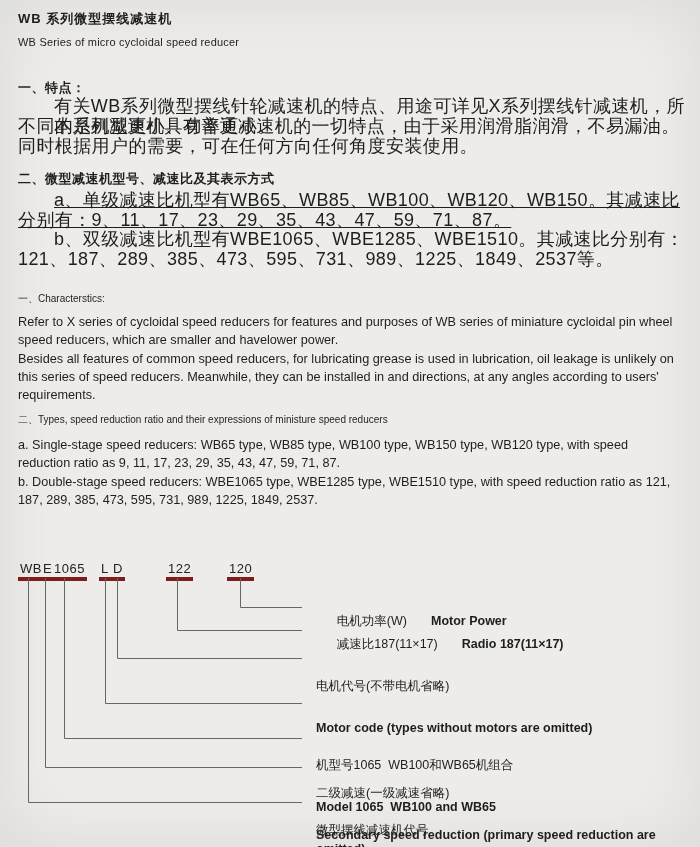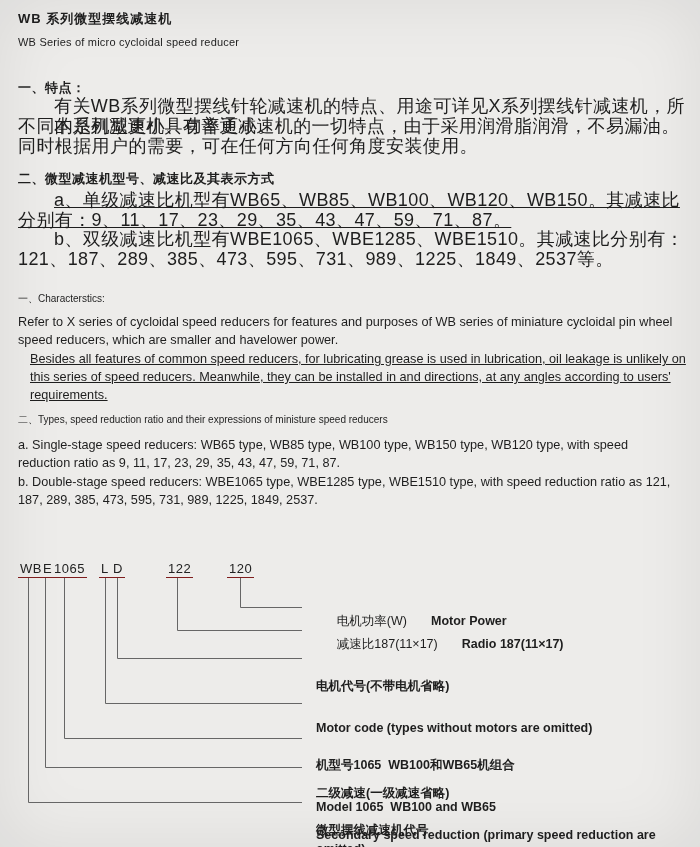--- a/index.html
+++ b/index.html
@@ -21,48 +21,48 @@
   .h-en { font-size:10px; font-weight:normal; }
 
   .body-zh { font-size:18px; line-height:20px; width:668px; text-indent:2em; letter-spacing:0.4px; }
   .body-en { font-size:12.7px; line-height:18px; width:662px; }
 
   .diagram { position:absolute; left:0; top:555px; width:700px; height:292px; }
   .code {
     position:absolute; top:6px;
     font-size:13px; line-height:16px; letter-spacing:0.5px;
     color:#222;
-    border-bottom:1px solid #7f1d1d;
+    border-bottom:4px solid #7f1d1d;
     padding:0 2px;
   }
   .connectors { position:absolute; left:0; top:0; }
   .dlabel { position:absolute; left:316px; font-size:12.5px; line-height:14px; white-space:pre-wrap; }
   .dlabel .en { font-weight:bold; }
   .dlabel .inline { margin-left:24px; }
-  .dlabel .block { display:block;font-weight:bold; }
+  .dlabel .block { display:block; }
 </style>
 </head>
 <body>
 
 <div class="page">
 
   <div class="abs title-zh">WB 系列微型摆线减速机</div>
   <div class="abs title-en">WB Series of micro cycloidal speed reducer</div>
 
   <div class="abs h-zh" style="left:18px; top:79px;">一、特点：</div>
   <div class="abs body-zh" style="left:18px; top:96px;">有关WB系列微型摆线针轮减速机的特点、用途可详见X系列摆线针减速机，所不同的是机型更小、功率更小。</div>
   <div class="abs body-zh" style="left:18px; top:116px;">本系列减速机具有普通减速机的一切特点，由于采用润滑脂润滑，不易漏油。同时根据用户的需要，可在任何方向任何角度安装使用。</div>
 
   <div class="abs h-zh" style="left:18px; top:170px;">二、微型减速机型号、减速比及其表示方式</div>
   <div class="abs body-zh" style="left:18px; top:190px;text-decoration:underline;">a、单级减速比机型有WB65、WB85、WB100、WB120、WB150。其减速比分别有：9、11、17、23、29、35、43、47、59、71、87。</div>
   <div class="abs body-zh" style="left:18px; top:229px;">b、双级减速比机型有WBE1065、WBE1285、WBE1510。其减速比分别有：121、187、289、385、473、595、731、989、1225、1849、2537等。</div>
 
   <div class="abs h-en" style="left:18px; top:292px;">一、Characterstics:</div>
   <div class="abs body-en" style="left:18px; top:313px;">Refer to X series of cycloidal speed reducers for features and purposes of WB series of miniature cycloidal pin wheel speed reducers, which are smaller and havelower power.</div>
-  <div class="abs body-en" style="left:30px; top:350px;text-decoration:underline;">Besides all features of common speed reducers, for lubricating grease is used in lubrication, oil leakage is unlikely on this series of speed reducers. Meanwhile, they can be installed in and directions, at any angles according to users' requirements.</div>
+  <div class="abs body-en" style="left:18px; top:350px;">Besides all features of common speed reducers, for lubricating grease is used in lubrication, oil leakage is unlikely on this series of speed reducers. Meanwhile, they can be installed in and directions, at any angles according to users' requirements.</div>
 
   <div class="abs h-en" style="left:18px; top:413px;">二、Types, speed reduction ratio and their expressions of ministure speed reducers</div>
   <div class="abs body-en" style="left:18px; top:436px;">a. Single-stage speed reducers: WB65 type, WB85 type, WB100 type, WB150 type, WB120 type, with speed reduction ratio as 9, 11, 17, 23, 29, 35, 43, 47, 59, 71, 87.</div>
   <div class="abs body-en" style="left:18px; top:473px;">b. Double-stage speed reducers: WBE1065 type, WBE1285 type, WBE1510 type, with speed reduction ratio as 121, 187, 289, 385, 473, 595, 731, 989, 1225, 1849, 2537.</div>
 
   <div class="diagram">
 
     <span class="code" style="left:18px;">WB</span>
     <span class="code" style="left:41px;">E</span>
     <span class="code" style="left:52px;">1065</span>

